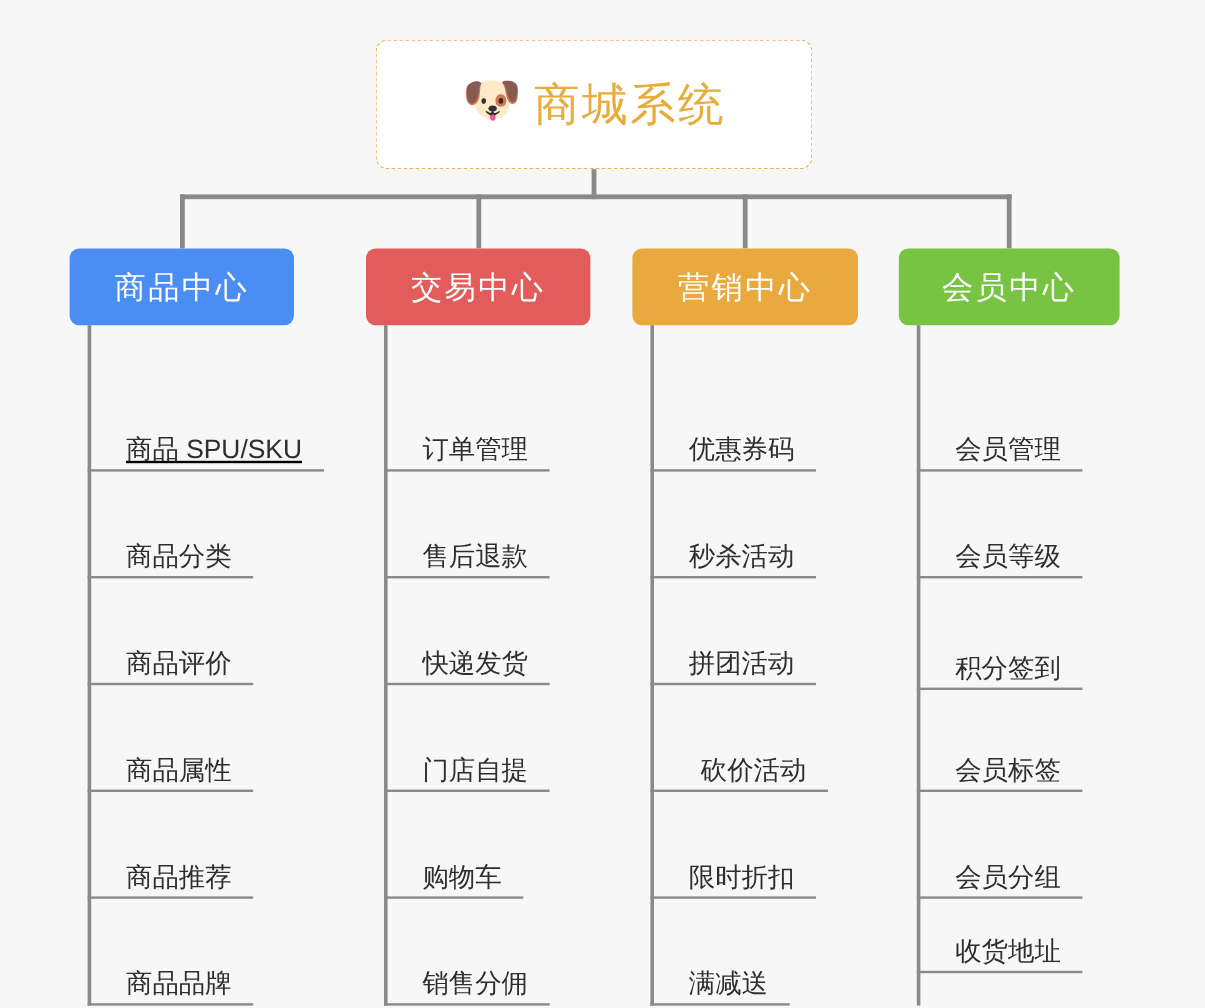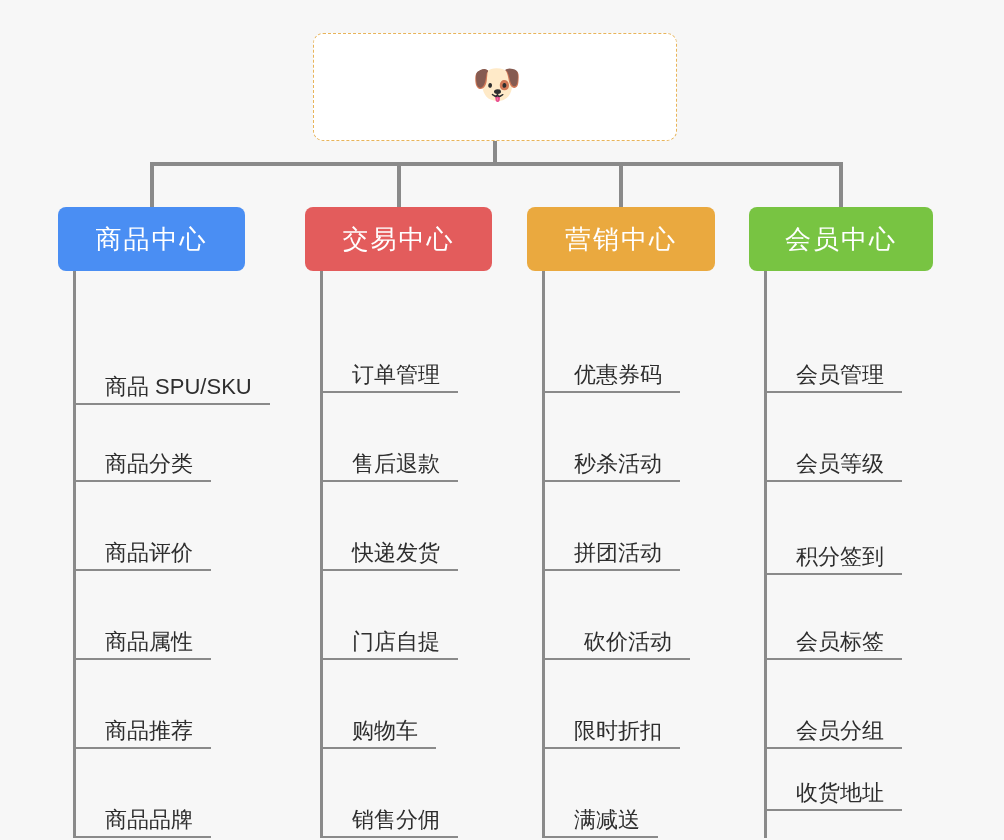--- a/index.html
+++ b/index.html
@@ -105,39 +105,40 @@
     line-height: 1;
   }
 </style>
 </head>
 <body>
 
 <div id="mindmap">
 
   <div class="root-node">
     <span class="root-emoji">🐶</span>
+    <span class="root-title">商城系统</span>
   </div>
 
   <div id="connectors">
       <div class="conn conn-v" style="left: 493px; top: 141px; width: 4px; height: 25px; background: rgb(138, 138, 138);"></div>
       <div class="conn conn-h" style="left: 149.5px; top: 162px; width: 693.5px; height: 4px; background: rgb(138, 138, 138);"></div>
       <div class="conn conn-v" style="left: 149.5px; top: 162px; width: 4px; height: 45px; background: rgb(138, 138, 138);"></div>
       <div class="conn conn-v" style="left: 396.5px; top: 162px; width: 4px; height: 45px; background: rgb(138, 138, 138);"></div>
       <div class="conn conn-v" style="left: 619px; top: 162px; width: 4px; height: 45px; background: rgb(138, 138, 138);"></div>
       <div class="conn conn-v" style="left: 839px; top: 162px; width: 4px; height: 45px; background: rgb(138, 138, 138);"></div>
     </div>
 
   <div id="columns">
       <div class="column" style="left: 58px; width: 162px;">
         <div class="cat-header" style="background: rgb(74, 142, 243); width: 187px;">
           <span>商品中心</span>
         </div>
         <div class="branch" style="height: 567px; background: rgb(138, 138, 138);"></div>
         <ul class="leaf-list">
-          <li class="leaf" style="top: 90px; border-bottom-color: rgb(138, 138, 138);">
+          <li class="leaf" style="top: 78px; border-bottom-color: rgb(138, 138, 138); text-decoration: underline;">
             <span class="leaf-label">商品 SPU/SKU</span>
           </li>
           <li class="leaf" style="top: 167px; border-bottom-color: rgb(138, 138, 138);">
             <span class="leaf-label">商品分类</span>
           </li>
           <li class="leaf" style="top: 256px; border-bottom-color: rgb(138, 138, 138);">
             <span class="leaf-label">商品评价</span>
           </li>
           <li class="leaf" style="top: 345px; border-bottom-color: rgb(138, 138, 138);">
             <span class="leaf-label">商品属性</span>

